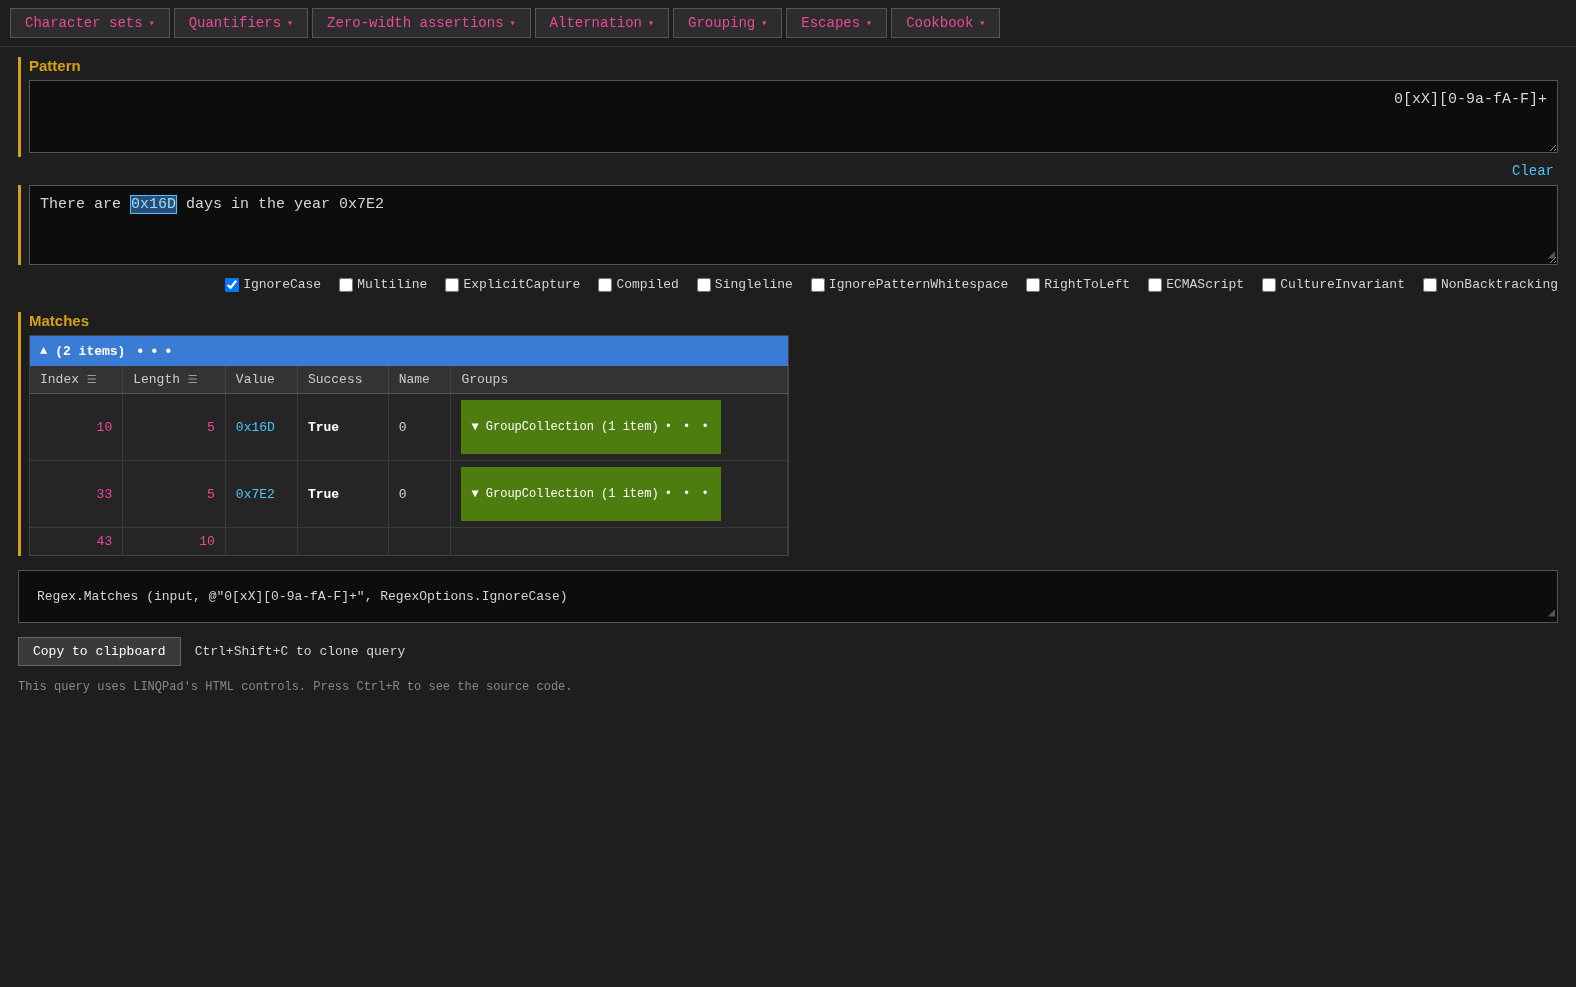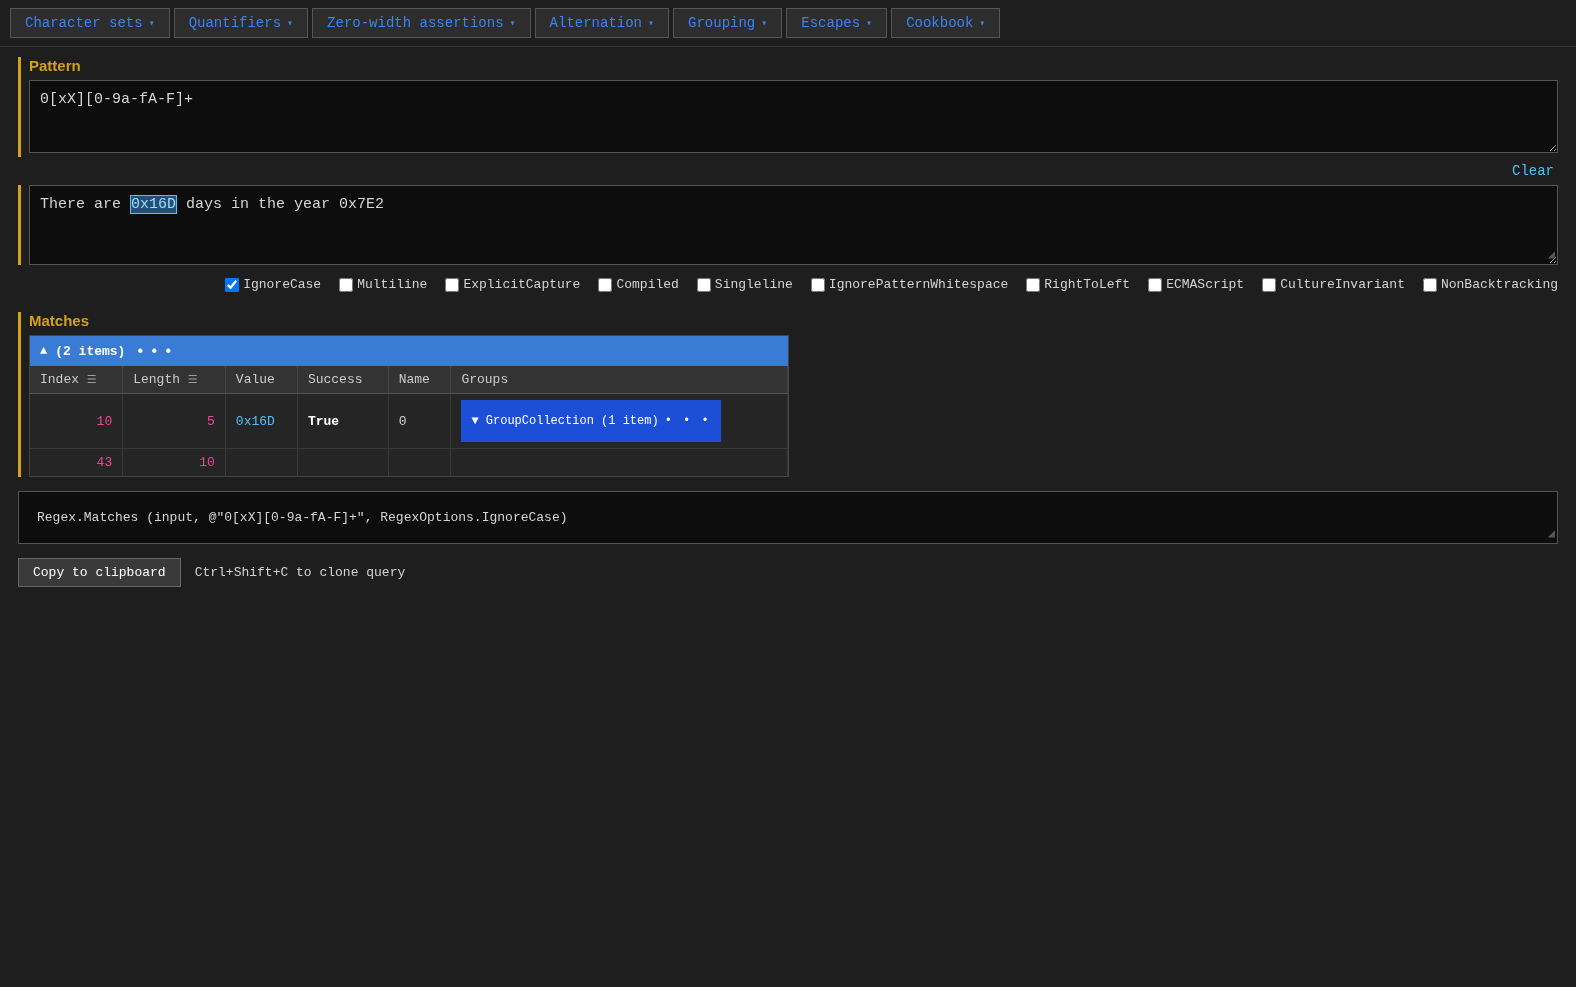--- a/index.html
+++ b/index.html
@@ -17,21 +17,21 @@
     .nav-bar {
       display: flex;
       flex-wrap: wrap;
       gap: 4px;
       padding: 8px 10px;
       background: #1e1e1e;
       border-bottom: 1px solid #333;
     }
     .nav-btn {
       background: #2d2d2d;
-      color: #3b82f6;
+      color: #ec4899;
       border: 1px solid #555;
       padding: 6px 14px;
       cursor: pointer;
       font-family: 'Consolas', 'Courier New', monospace;
       font-size: 14px;
       display: flex;
       align-items: center;
       gap: 6px;
       white-space: nowrap;
     }
@@ -62,20 +62,21 @@
       width: 100%;
       background: #0d0d0d;
       color: #d4d4d4;
       border: 1px solid #555;
       padding: 10px;
       font-family: 'Consolas', 'Courier New', monospace;
       font-size: 15px;
       resize: vertical;
       min-height: 70px;
       outline: none;
+      text-align: right;
     }
     .clear-btn {
       position: absolute;
       right: 0;
       bottom: -24px;
       background: none;
       border: none;
       color: #4fc3f7;
       cursor: pointer;
       font-family: 'Consolas', 'Courier New', monospace;
@@ -192,24 +193,24 @@
       color: #4fc3f7;
       cursor: pointer;
     }
     .matches-table .bold-white {
       color: #fff;
       font-weight: bold;
     }
 
     
     .group-collection-btn {
-      background: #1d4ed8;
+      background: #4d7c0f;
       color: white;
       border: none;
-      padding: 14px 10px;
+      padding: 20px 10px;
       cursor: pointer;
       font-family: 'Consolas', 'Courier New', monospace;
       font-size: 12px;
       display: flex;
       align-items: center;
       gap: 6px;
       white-space: nowrap;
     }
 
     
@@ -385,20 +386,30 @@
               <td class="num-cell">10</td>
               <td class="num-cell">5</td>
               <td class="link-blue">0x16D</td>
               <td class="bold-white">True</td>
               <td>0</td>
               <td>
                 <button class="group-collection-btn">▼ GroupCollection (1 item) <span style="letter-spacing:2px;">• • •</span></button>
               </td>
             </tr>
             <tr>
+              <td class="num-cell">33</td>
+              <td class="num-cell">5</td>
+              <td class="link-blue">0x7E2</td>
+              <td class="bold-white">True</td>
+              <td>0</td>
+              <td>
+                <button class="group-collection-btn">▼ GroupCollection (1 item) <span style="letter-spacing:2px;">• • •</span></button>
+              </td>
+            </tr>
+            <tr>
               <td class="num-cell">43</td>
               <td class="num-cell">10</td>
               <td></td>
               <td></td>
               <td></td>
               <td></td>
             </tr>
           </tbody>
       </table>
     </div>
@@ -409,14 +420,15 @@
       <span>Regex.Matches (input, @"0[xX][0-9a-fA-F]+", RegexOptions.IgnoreCase)</span>
       <span class="resize-indicator">◢</span>
     </div>
   </div>
 
   <div class="copy-row">
     <button class="copy-btn">Copy to clipboard</button>
     <span class="copy-hint">Ctrl+Shift+C to clone query</span>
   </div>
 
+  <div class="footer-note">This query uses LINQPad's HTML controls. Press Ctrl+R to see the source code.</div>
 
 </div>
 
 </body></html>

